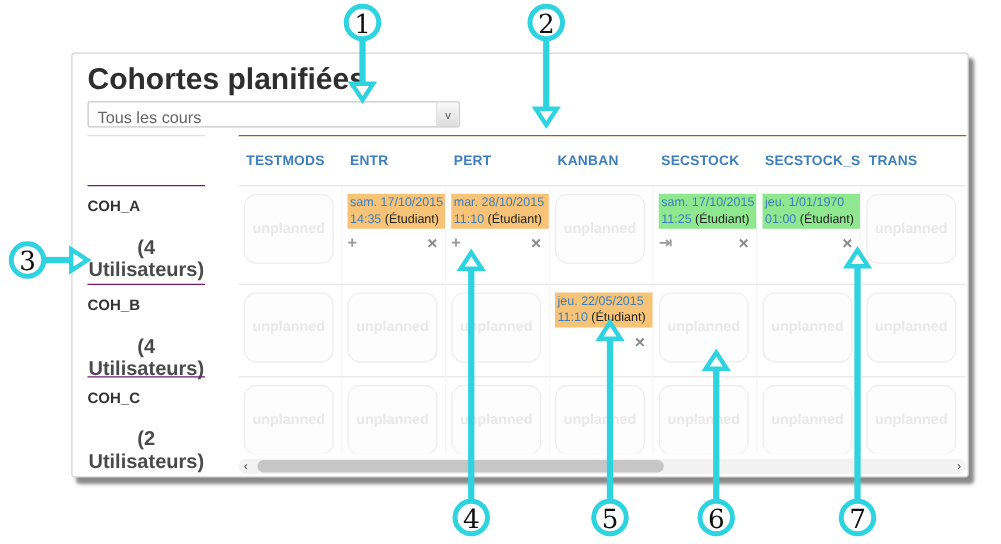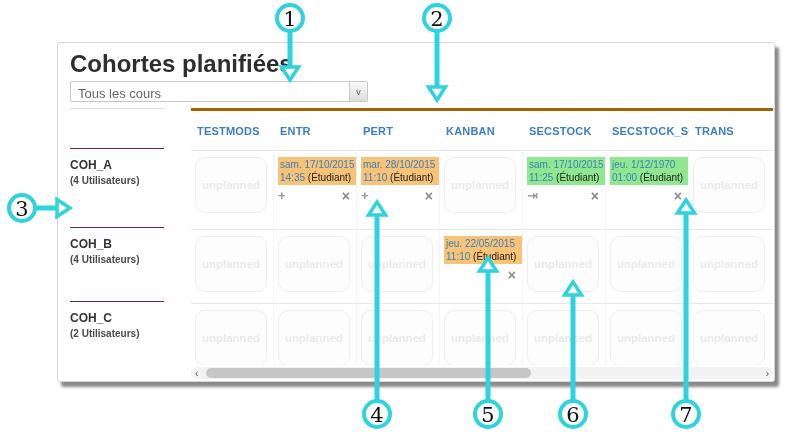--- a/index.html
+++ b/index.html
@@ -19,25 +19,25 @@
   .dropdown .btn{position:absolute;right:0;top:0;width:18px;height:100%;box-sizing:border-box;
                  background:linear-gradient(#fafafa,#ddd);border-left:1px solid #c8c8c8;
                  display:flex;align-items:center;justify-content:center;
                  font-size:9px;color:#555;border-radius:0 2px 2px 0;}
 
   
   .side{position:absolute;left:12px;top:65px;width:94px;}
   .side-spacer{height:39px;border-top:1px solid #dedede;}
   .side-item{border-top:1px solid #701a75;box-sizing:border-box;padding-top:9px;}
   .side-item .nm{font-size:12px;font-weight:700;color:#333;}
-  .side-item .sub{font-size:10px;font-weight:600;color:#4a4a4a;margin-top:3px;}
+  .side-item .sub{font-size:16px;font-weight:600;color:#4a4a4a;margin-top:18px;text-align:center;}
 
   
   .grid{position:absolute;left:133px;top:65px;width:582px;}
-  .grid-head{height:39px;border-top:3px solid #a16207;display:grid;
+  .grid-head{height:39px;border-top:1px solid #a16207;display:grid;
              grid-template-columns:repeat(7,83px);align-items:center;}
   .col-h{font-size:11px;font-weight:600;color:var(--blue);padding-left:6px;cursor:pointer;
          letter-spacing:0.2px;white-space:nowrap;overflow:hidden;}
   .grid-row{display:grid;grid-template-columns:repeat(7,83px);border-top:1px solid #e8e8e8;
             box-sizing:border-box;}
   .gcell{border-right:1px solid #f5f5f5;padding:6px 3px 0 4px;box-sizing:border-box;overflow:hidden;}
   .gcell:last-child{border-right:none;}
   .unplanned{width:70px;height:54px;border:1px solid #ededed;border-radius:10px;background:#fdfdfd;
              color:#e9e9e9;font-weight:700;font-size:11.5px;display:flex;align-items:center;
              justify-content:center;cursor:pointer;}
@@ -137,21 +137,21 @@
               <div><span class="dt">sam. 17/10/2015</span></div>
               <div><span class="tm">11:25</span> <span class="who">(Étudiant)</span></div>
             </div>
             <div class="event-icons">
               <span class="ic">⇥</span>
               <span class="ic x">×</span>
             </div>
           </div>
           <div class="gcell">
             <div class="event-text" style="background: rgb(143, 232, 143);">
-              <div><span class="dt">jeu. 1/12/1970</span></div>
+              <div><span class="dt">jeu. 1/01/1970</span></div>
               <div><span class="tm">01:00</span> <span class="who">(Étudiant)</span></div>
             </div>
             <div class="event-icons single">
               <span class="ic x">×</span>
             </div>
           </div>
           <div class="gcell">
             <div class="unplanned">unplanned</div>
           </div>
         </div>

